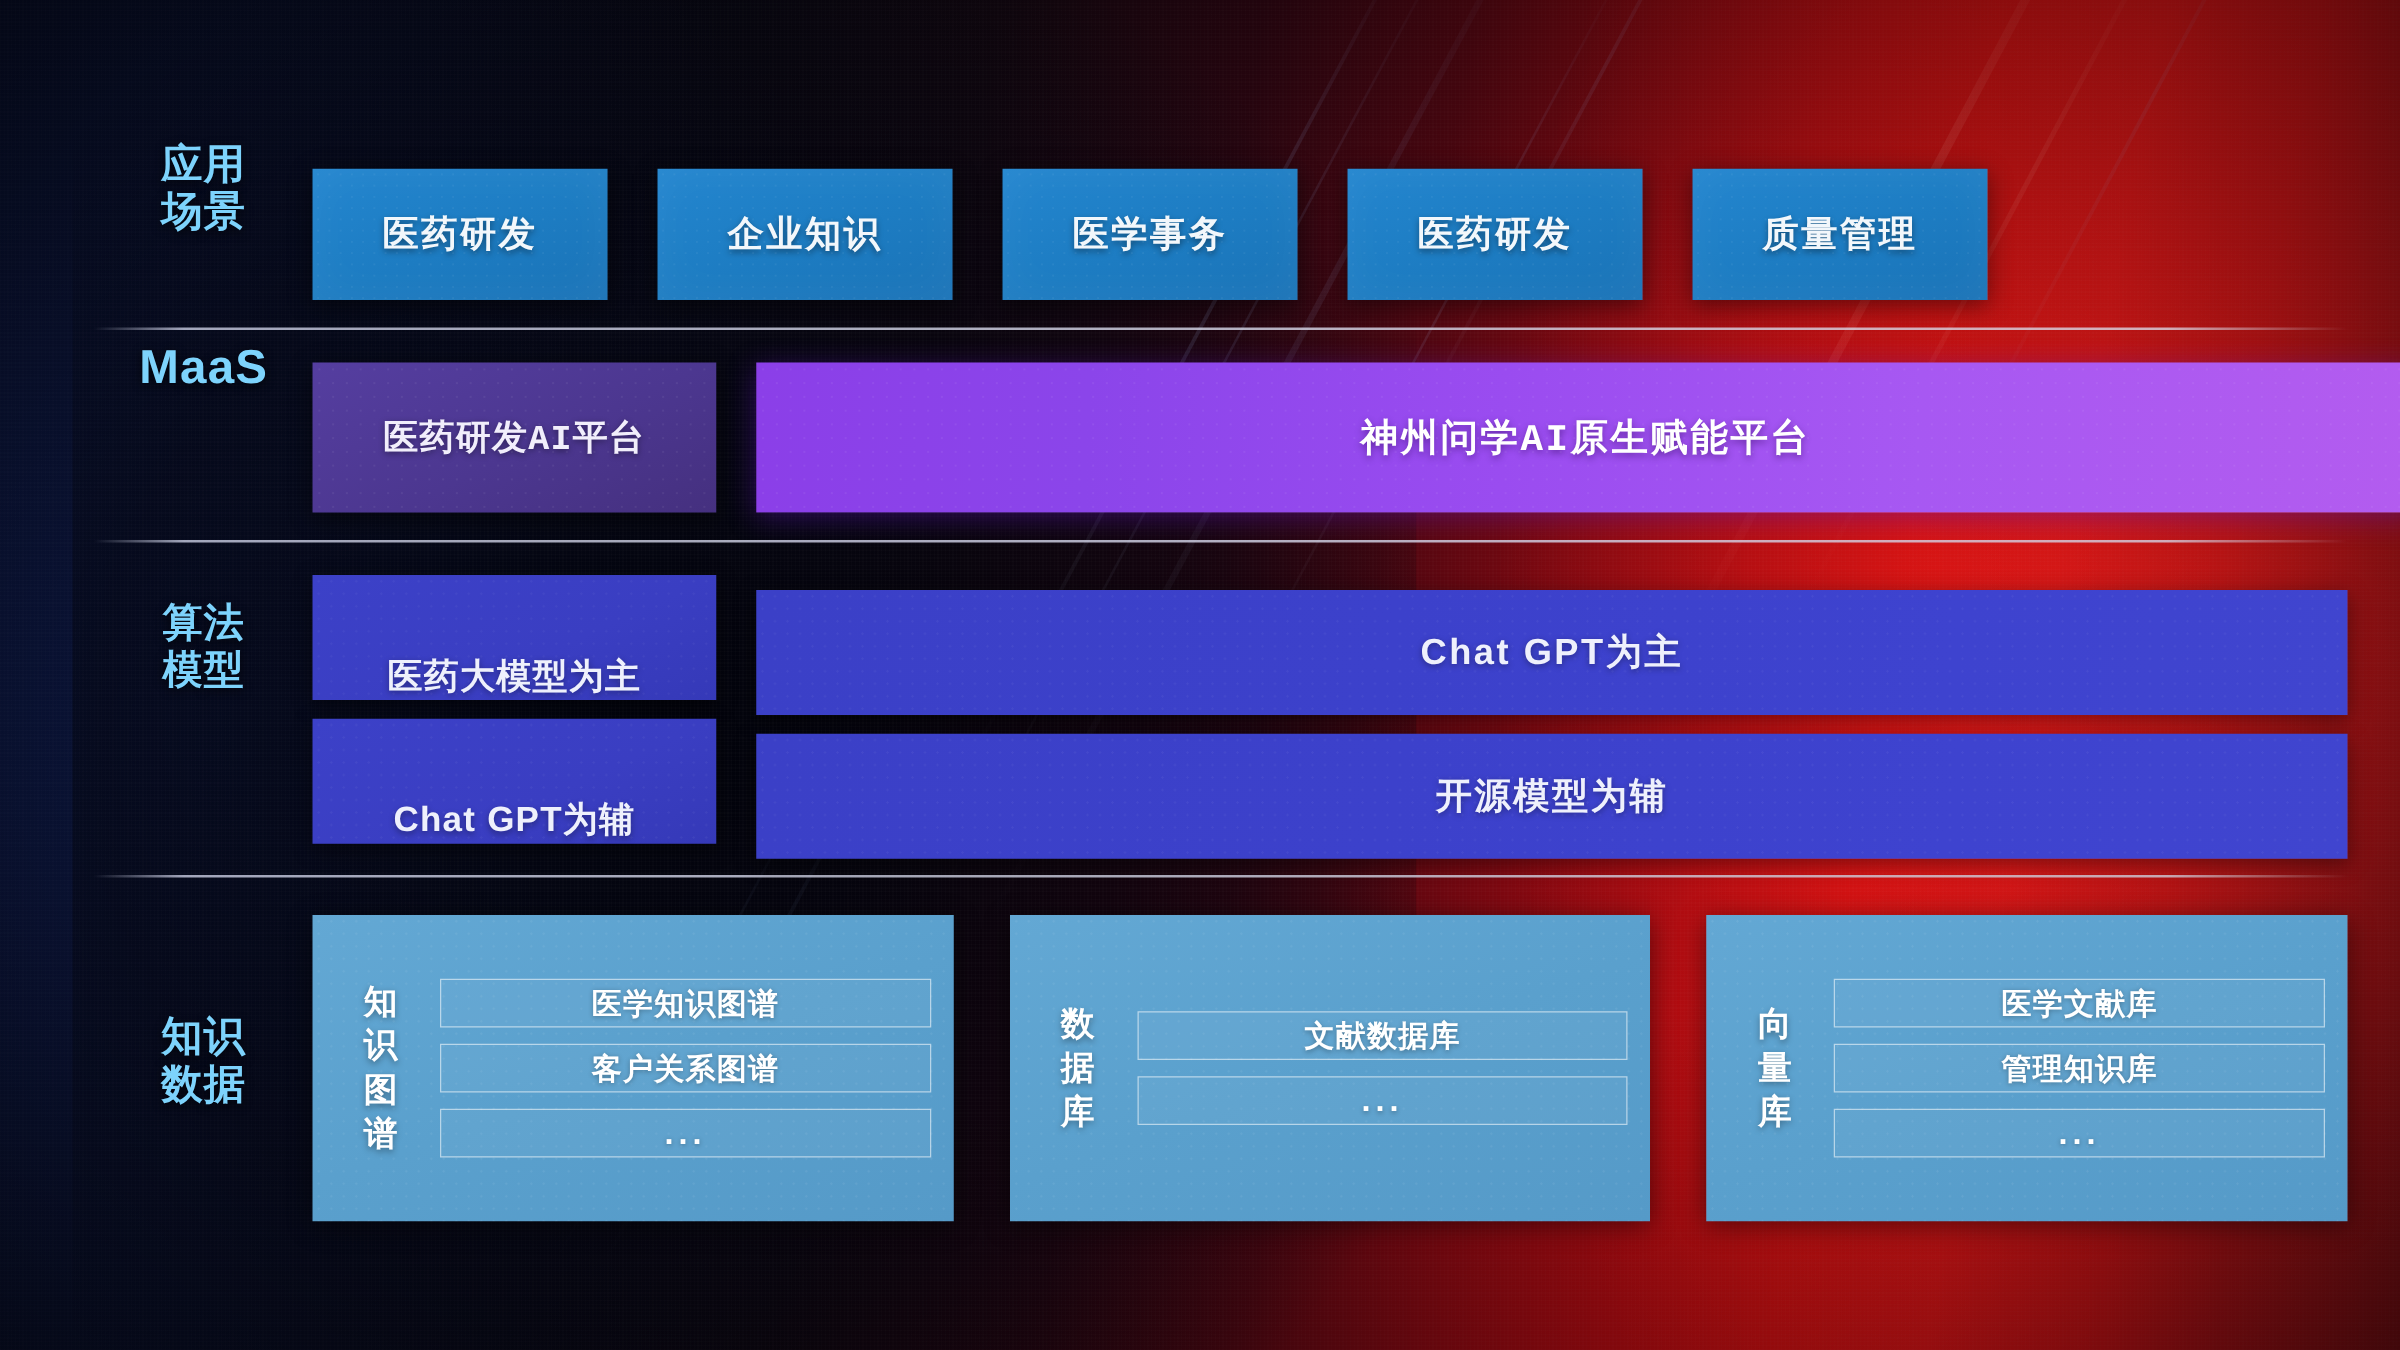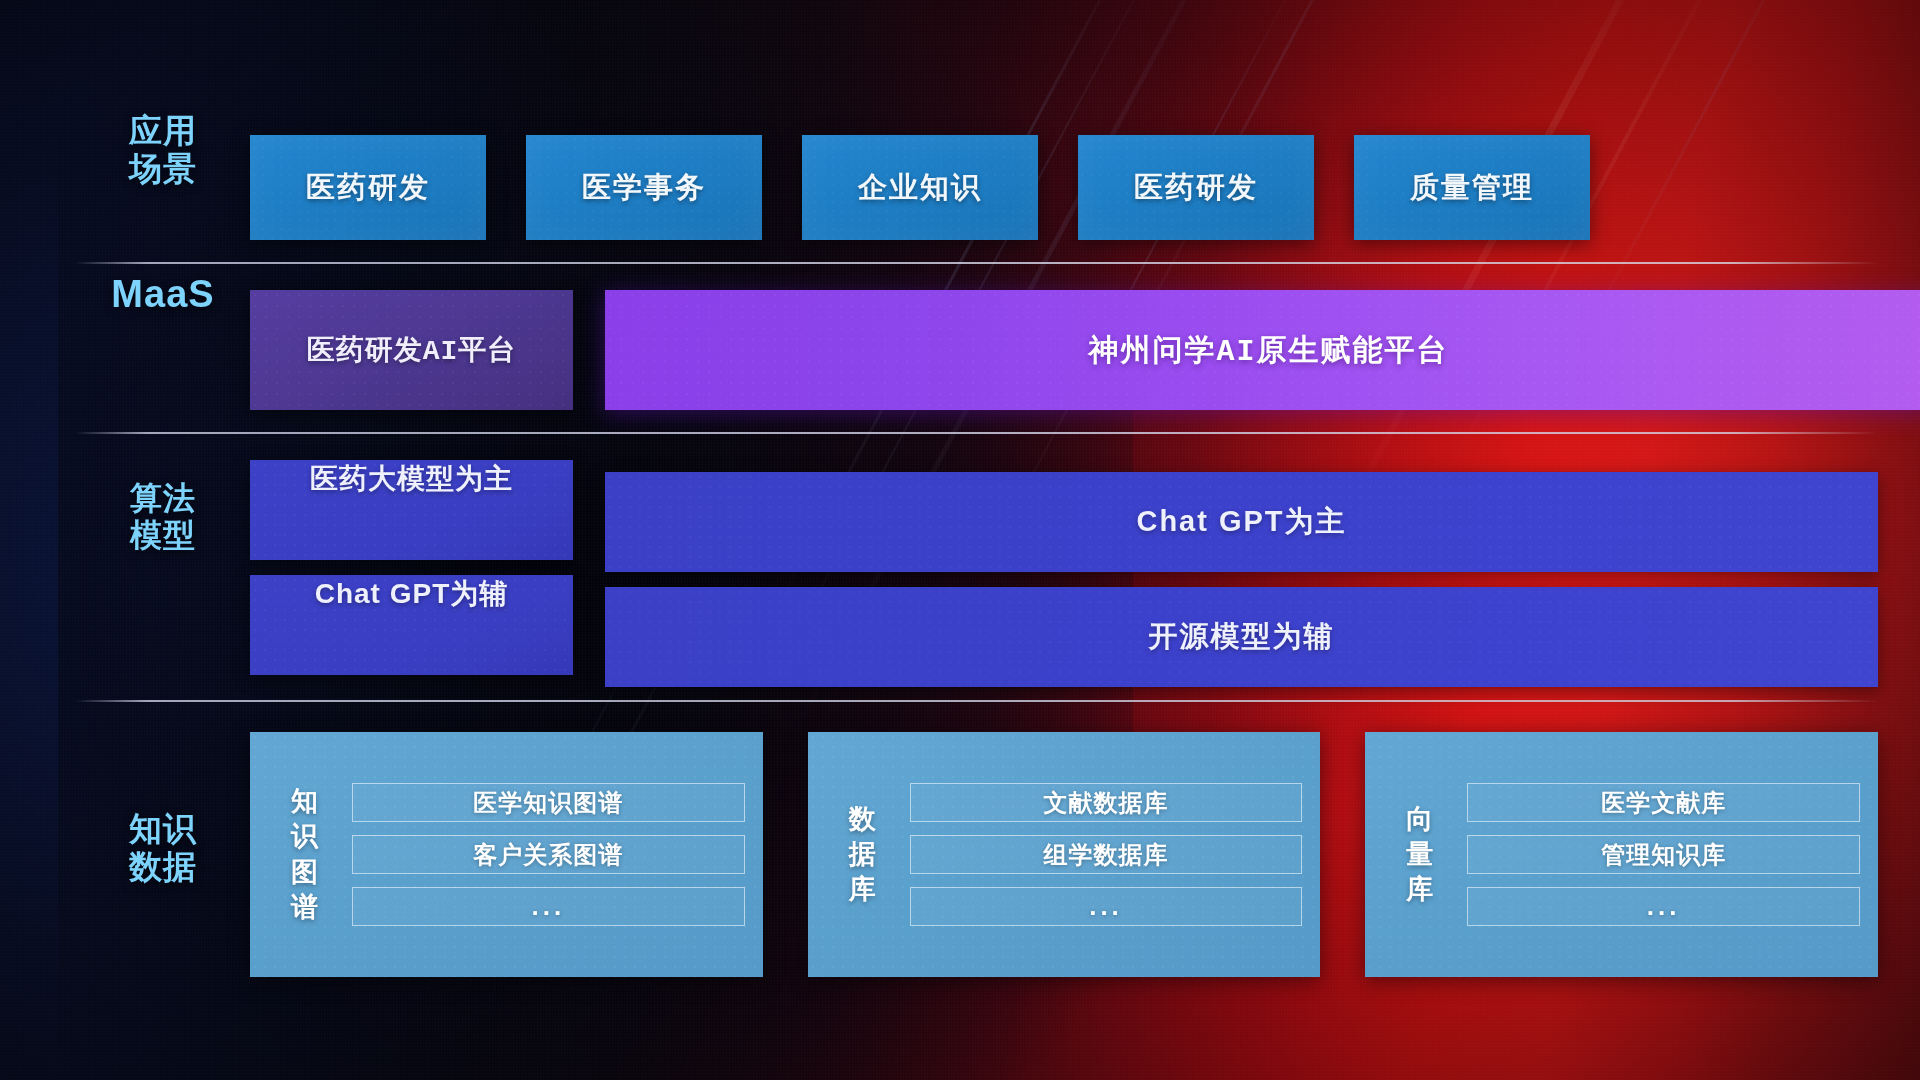--- a/index.html
+++ b/index.html
@@ -135,21 +135,21 @@
   }
 
   
   #row-algo { position:absolute; left:250px; top:460px; width:1628px; height:215px; }
   .algo-line { position:absolute; left:0; width:1628px; height:100px; }
   #algo-line-1 { top:0; }
   #algo-line-2 { top:115px; }
   .algo-left {
     position:absolute; left:0; top:0; width:323px; height:100px;
     background:linear-gradient(155deg,#3c41c8 0%, #3a3ec2 60%, #3539b8 100%);
-    display:flex; align-items:flex-start; justify-content:center;
+    display:flex; align-items:flex-end; justify-content:center;
     color:#eef0fc; font-size:28px; font-weight:bold; letter-spacing:1px;
     box-shadow:0 4px 16px rgba(0,0,0,.4);
     text-shadow:0 2px 5px rgba(0,0,0,.35);
   }
   .algo-right {
     position:absolute; left:355px; top:0; width:1273px; height:100px;
     background:linear-gradient(100deg,#3b40c7 0%, #3c41cb 40%, #3e43cf 75%, #4045cf 100%);
     display:flex; align-items:center; justify-content:center;
     color:#eef0fc; font-size:29px; font-weight:bold; letter-spacing:2px;
     box-shadow:0 4px 16px rgba(0,0,0,.4);
@@ -232,24 +232,24 @@
   <div class="row-divider" id="divider-3"></div>
 
   <div class="row-label" style="top:112px; font-size:33px;">应用
 场景</div>
 
   <div id="row-apps">
     <div class="app-box">
       <span>医药研发</span>
     </div>
     <div class="app-box">
+      <span>企业知识</span>
+    </div>
+    <div class="app-box">
       <span>医学事务</span>
-    </div>
-    <div class="app-box">
-      <span>企业知识</span>
     </div>
     <div class="app-box">
       <span>医药研发</span>
     </div>
     <div class="app-box">
       <span>质量管理</span>
     </div>
   </div>
 
   <div class="row-label" style="top:272px; font-size:38px;">MaaS</div>
@@ -301,21 +301,20 @@
         <div class="kn-item ellipsis">...</div>
       </div>
     </div>
 
     <div class="kn-panel">
       <div class="kn-vlabel">数
 据
 库</div>
       <div class="kn-items">
         <div class="kn-item">文献数据库</div>
-        <div class="kn-item">组学数据库</div>
         <div class="kn-item ellipsis">...</div>
       </div>
     </div>
 
     <div class="kn-panel">
       <div class="kn-vlabel">向
 量
 库</div>
       <div class="kn-items">
         <div class="kn-item">医学文献库</div>

